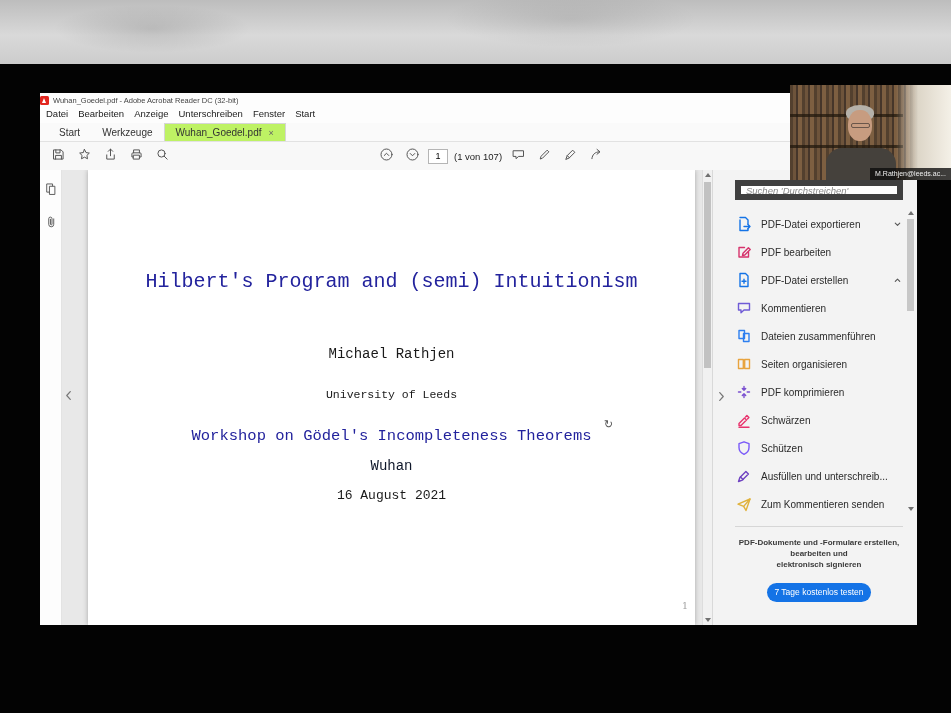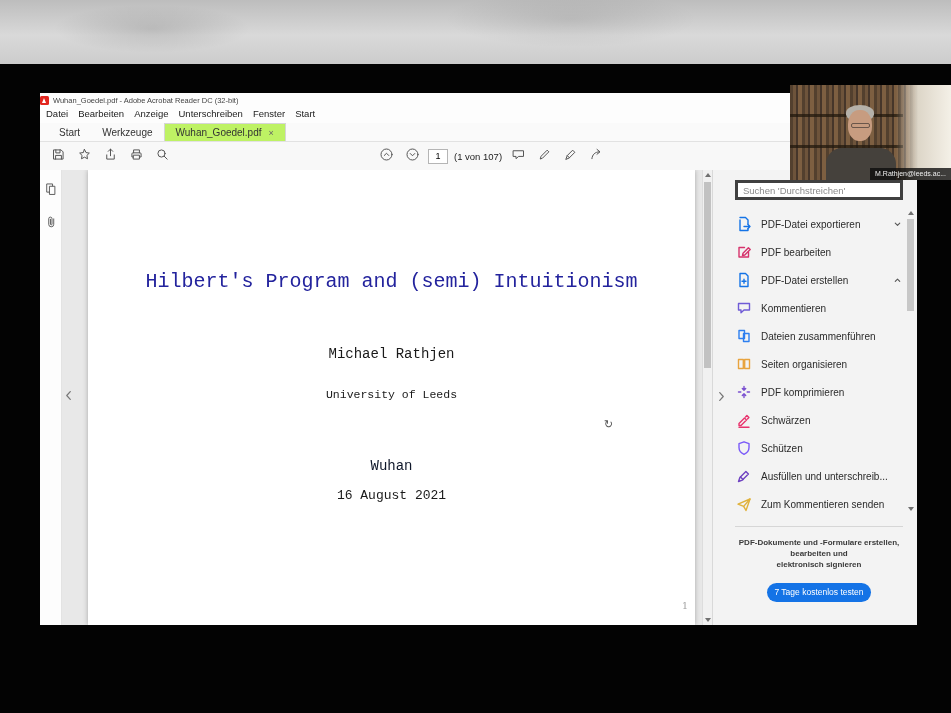--- a/index.html
+++ b/index.html
@@ -82,22 +82,22 @@
   .tri-down{width:0;height:0;border-left:3px solid transparent;border-right:3px solid transparent;
     border-top:4px solid #707070;}
   .doc-thumb{position:absolute;left:1px;right:1px;top:12px;height:186px;background:#c2c2c2;}
 
   
   .tools-panel{width:205px;background:#f3f3f3;border-left:1px solid #d9d9d9;
     position:relative;box-sizing:border-box;}
   .panel-chev{left:3px;top:219px;}
   .panel-inner{position:absolute;left:22px;top:0;width:168px;}
   .tools-search{margin-top:10px;width:100%;height:20px;box-sizing:border-box;
-    border:3px solid #404040;background:#fff;font-size:9.5px;padding:0 5px;color:#555;
-    font-family:"Liberation Sans",sans-serif;}
+    border:6px solid #404040;background:#fff;font-size:9.5px;padding:0 5px;color:#555;
+    font-family:"Liberation Sans",sans-serif;font-style:italic;}
   .tools-search::placeholder{color:#8a8a8a;}
   .tool-list{margin-top:10px;}
   .tool-row{height:28px;display:flex;align-items:center;gap:9px;}
   .tool-ic{width:17px;height:17px;display:flex;align-items:center;justify-content:center;flex:0 0 auto;}
   .tool-ic svg{width:16px;height:16px;fill:none;stroke:currentColor;stroke-width:1.4;
     stroke-linecap:round;stroke-linejoin:round;}
   .tool-label{font-size:10px;color:#2b2b2b;white-space:nowrap;overflow:hidden;}
   .tool-exp{margin-left:auto;width:12px;height:12px;display:flex;align-items:center;justify-content:center;}
   .tool-exp svg{width:9px;height:9px;stroke:#555;fill:none;stroke-width:1.2;
     stroke-linecap:round;stroke-linejoin:round;}
@@ -240,20 +240,21 @@
               <path d="M12.5 5v7a3.2 3.2 0 01-6.4 0V4.8a2.1 2.1 0 014.2 0v6.9a1 1 0 01-2 0V5.5"></path>
             </svg></span>
         </span>
     </div>
 
     <div class="doc-area">
       <div class="page">
         <div class="slide-text slide-title">Hilbert's Program and (semi) Intuitionism</div>
         <div class="slide-text slide-author">Michael Rathjen</div>
         <div class="slide-text slide-affil">University of Leeds</div>
+        <div class="slide-text slide-event">Workshop on Gödel's Incompleteness Theorems</div>
         <div class="slide-text slide-venue">Wuhan</div>
         <div class="slide-text slide-date">16 August 2021</div>
         <div class="slide-pagenum">1</div>
         <span class="rotate-cursor">↻</span>
       </div>
       <span class="edge-chev doc-chev">
           <svg viewBox="0 0 8 12">
             <polyline points="6,1.5 2,6 6,10.5"></polyline>
           </svg>
         </span>

